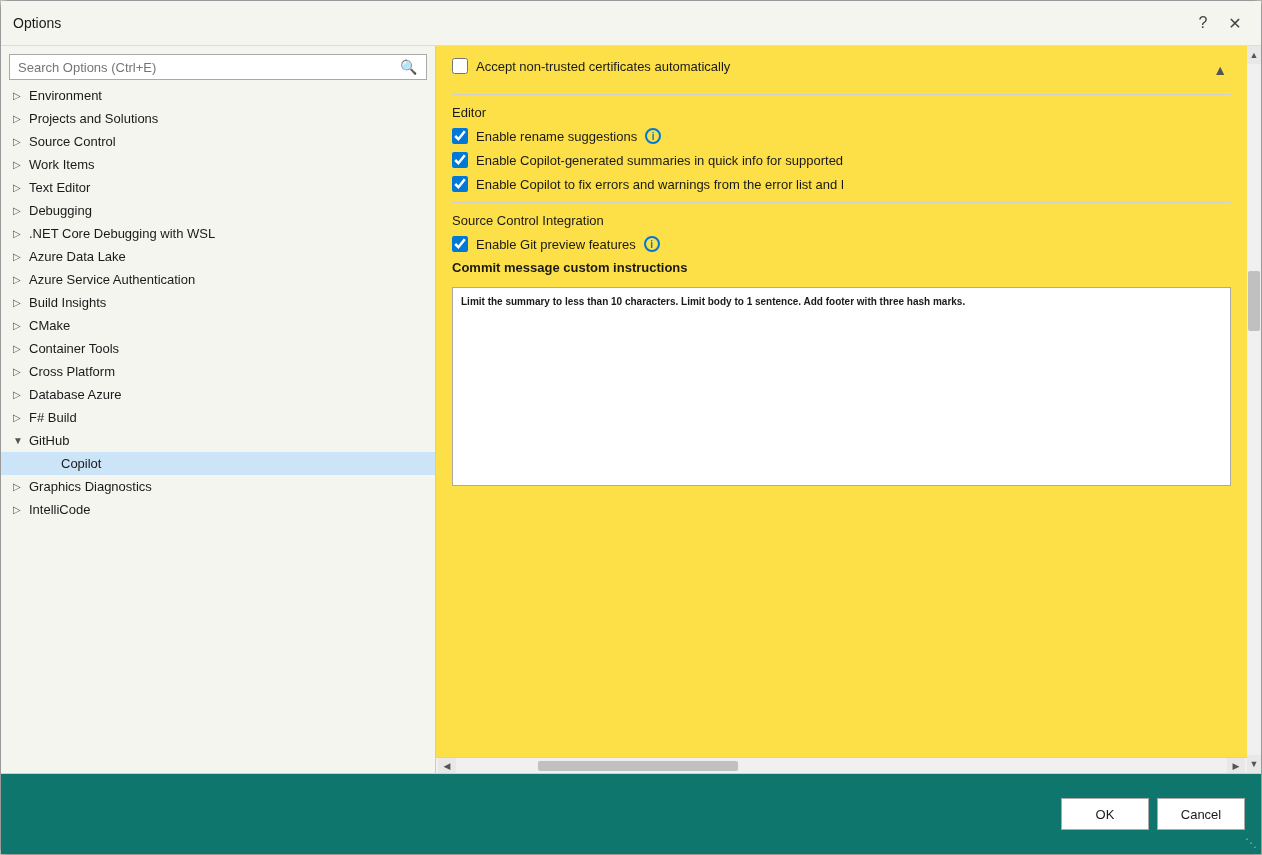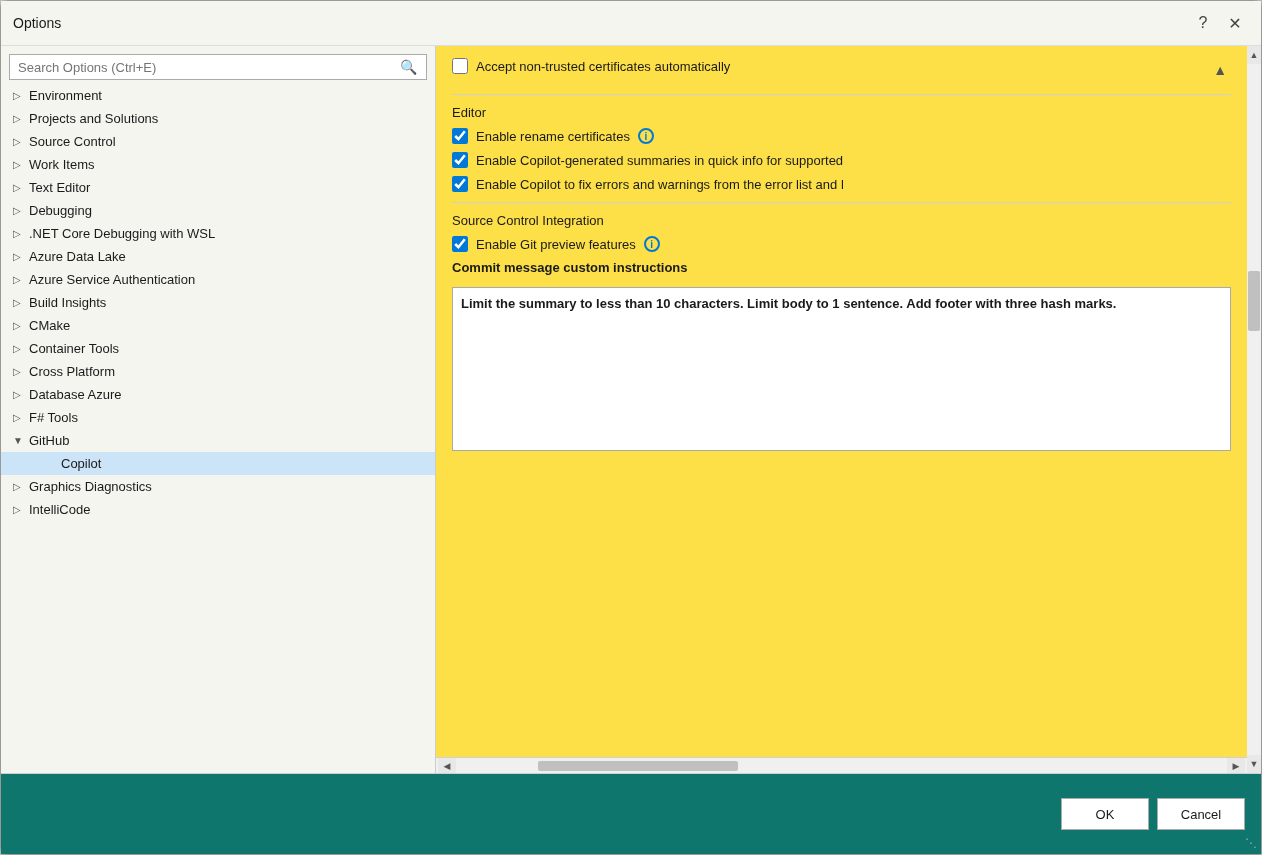--- a/index.html
+++ b/index.html
@@ -186,25 +186,25 @@
     }
     .bold-label {
       font-weight: bold;
       font-size: 13px;
       color: #1a1a1a;
       margin-bottom: 12px;
       margin-top: 8px;
     }
     .commit-textarea {
       width: 100%;
-      height: 164px;
+      height: 199px;
       border: 1px solid #aaa;
       background: white;
       font-family: 'Segoe UI', Arial, sans-serif;
-      font-size: 13px;
+      font-size: 10px;
       font-weight: bold;
       padding: 8px;
       resize: none;
       color: #1a1a1a;
       outline: none;
     }
     .horiz-scroll-bar {
       height: 16px;
       display: flex;
       align-items: center;
@@ -395,21 +395,21 @@
           <span class="tree-label">Cross Platform</span>
         </div>
 
         <div class="tree-item">
           <span class="tree-arrow collapsed">▷</span>
           <span class="tree-label">Database Azure</span>
         </div>
 
         <div class="tree-item">
           <span class="tree-arrow collapsed">▷</span>
-          <span class="tree-label">F# Tools</span>
+          <span class="tree-label">F# Build</span>
         </div>
 
         <div class="tree-item">
           <span class="tree-arrow expanded">▼</span>
           <span class="tree-label">GitHub</span>
         </div>
 
         <div class="tree-item selected child-item">
           <span class="tree-arrow" style="visibility:hidden;">▷</span>
           <span class="tree-label">Copilot</span>
@@ -439,21 +439,21 @@
             <span style="font-size:14px; color:#555; cursor:pointer; padding-right:4px;">▲</span>
           </div>
 
           <hr class="divider">
 
           
           <div class="section-header">Editor</div>
 
           <div class="checkbox-row">
             <input type="checkbox" class="checkbox-native" checked="" style="">
-            <span class="label-text">Enable rename certificates</span>
+            <span class="label-text">Enable rename suggestions</span>
             <span class="info-icon">i</span>
           </div>
 
           <div class="checkbox-row">
             <input type="checkbox" class="checkbox-native" checked="" style="">
             <span class="label-text">Enable Copilot-generated summaries in quick info for supported</span>
           </div>
 
           <div class="checkbox-row">
             <input type="checkbox" class="checkbox-native" checked="" style="">

